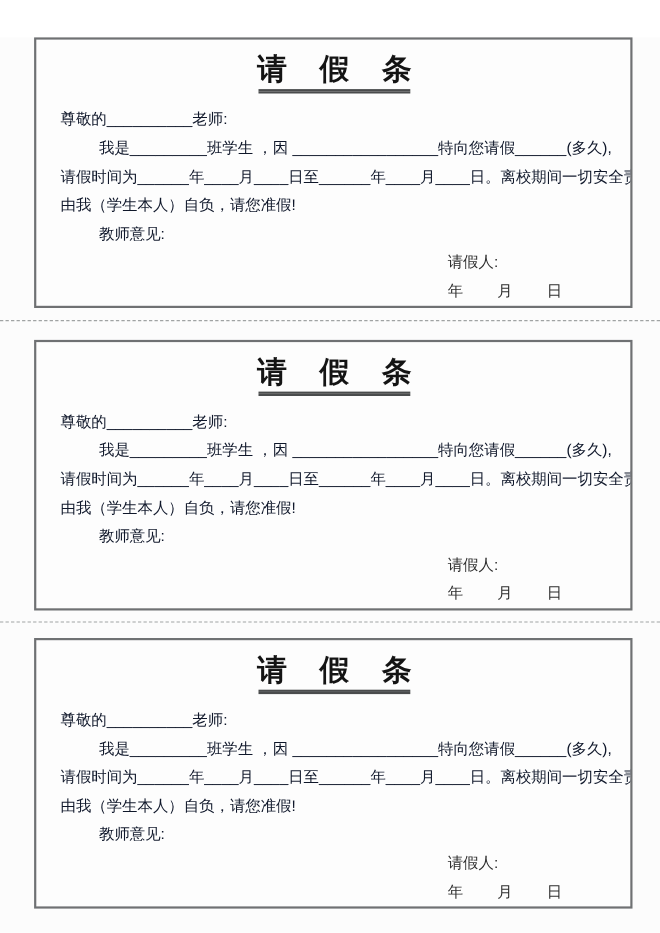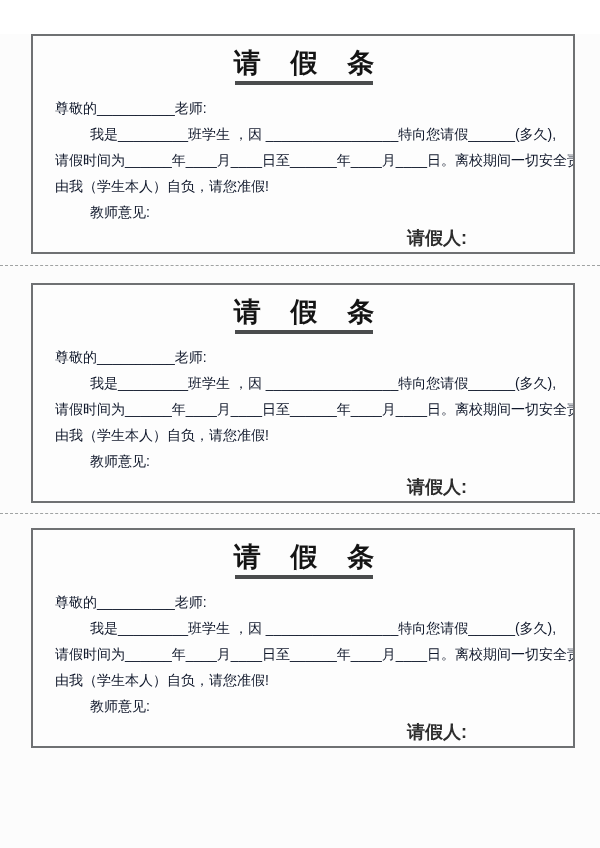--- a/index.html
+++ b/index.html
@@ -9,21 +9,21 @@
     height: 848px;
     font-family: "Liberation Sans", sans-serif;
     overflow: hidden;
   }
   .page {
     width: 600px;
     height: 848px;
     background: #fcfcfc;
   }
   .note-card {
-    height: 220px;
+    height: 246px;
     margin: 0 25px 0 31px;
     border: 2px solid #6f7173;
     padding: 12px 20px 0 22px;
     overflow: hidden;
     background: #fdfdfd;
   }
   .note-card.first { margin-top: 34px; }
   .note-card.after-divider-a { margin-top: 17px; }
   .note-card.after-divider-b { margin-top: 14px; }
   .divider {
@@ -56,24 +56,23 @@
     line-height: 26px;
     color: #0f172a;
     white-space: nowrap;
   }
   .line.indent { padding-left: 35px; }
   .sig-block {
     margin-left: 352px;
     color: #2d2d2d;
   }
   .sig-line {
-    font-size: 18px;
+    font-size: 14px;
     line-height: 26px;
     white-space: nowrap;
-    font-weight: bold;
   }
   .sig-date {
     display: flex;
     column-gap: 31px;
     font-size: 14px;
     line-height: 26px;
   }
 </style>
 </head>
 <body>

